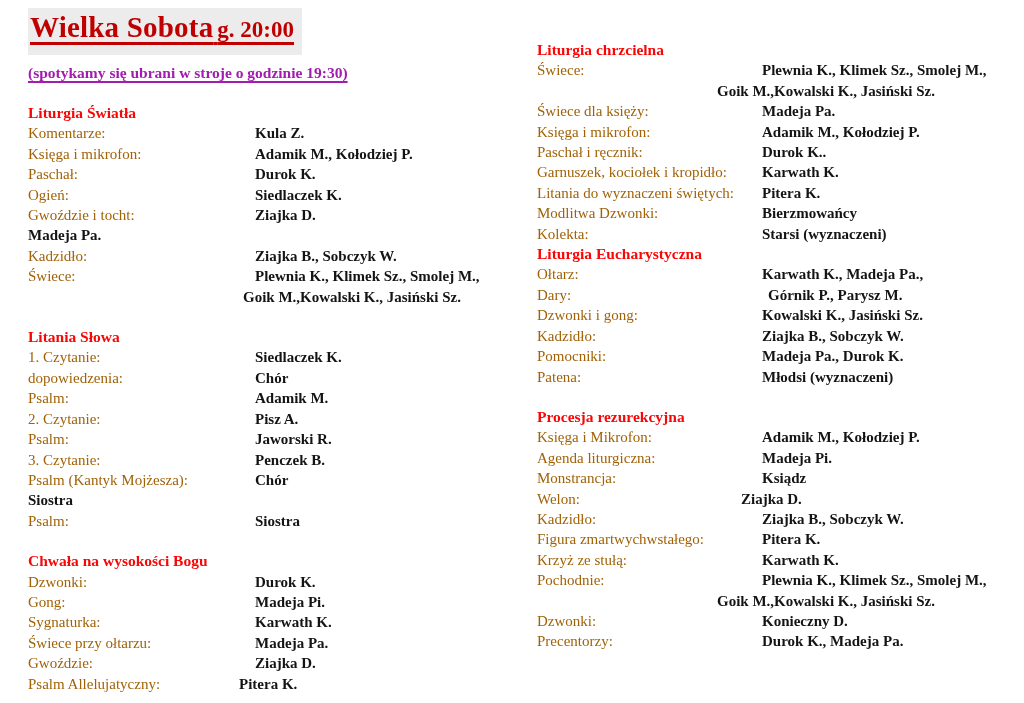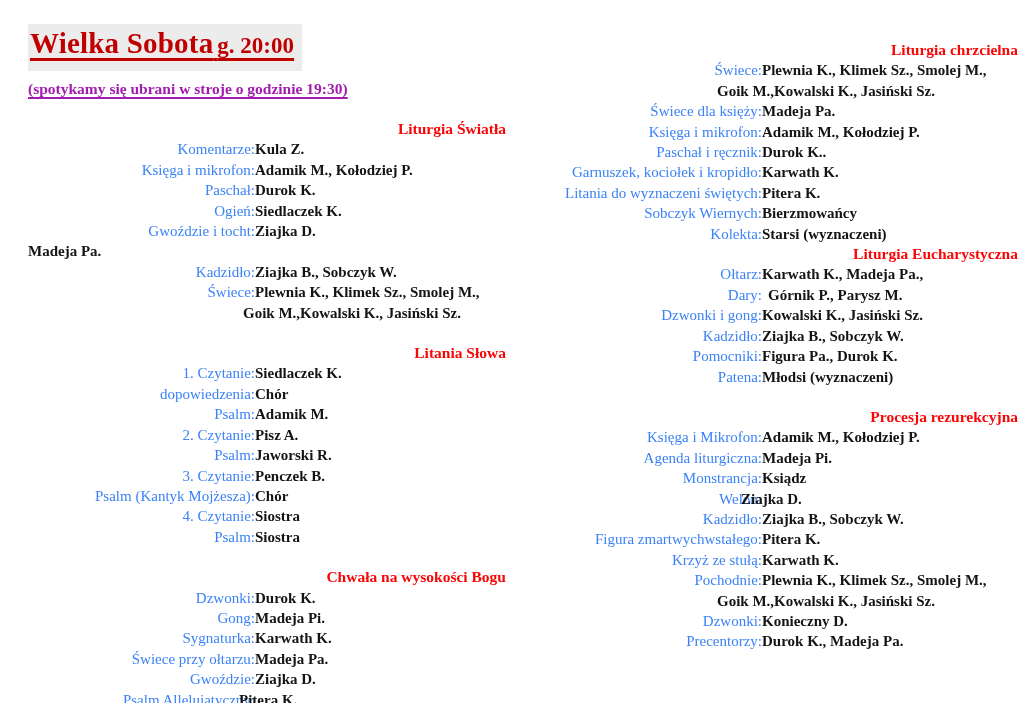--- a/index.html
+++ b/index.html
@@ -8,21 +8,21 @@
     font-family: "Liberation Serif", "DejaVu Serif", serif;
   }
   .page {
     position: relative;
     width: 1024px; height: 703px;
     overflow: hidden;
     display: flex;
     background: #ffffff;
   }
   .col { box-sizing: border-box; }
-  .col-left  { width: 512px; padding: 24px 6px 0 28px; }
+  .col-left  { width: 512px; padding: 8px 6px 0 28px; }
   .col-right { flex: 1;      padding: 40px 6px 0 25px; }
 
   
   .title-box {
     display: inline-block;
     background: #ececec;
     color: #c00000;
     font-weight: 700;
     padding: 2px 8px 6px 2px;
     text-decoration: underline;
@@ -40,38 +40,38 @@
     color: #a21caf;
     text-decoration: underline;
     text-decoration-thickness: 2px;
     text-underline-offset: 3px;
     line-height: 20px;
     white-space: nowrap;
   }
   .doc-header { margin-bottom: 20px; }
 
   
-  .section { margin-top: 20px; text-align: right; }
+  .section { margin-top: 20px; }
   .sections .section:first-child { margin-top: 0; }
   .section.tight { margin-top: 0; }
   .heading {
     font-size: 15.5px;
     font-weight: 700;
     color: #f90606;
     line-height: 20.4px;
     white-space: nowrap;
   }
   .row {
     display: flex;
     line-height: 20.4px;
     font-size: 15px;
   }
   .label {
     flex: 0 0 227px;
-    color: #3b82f6;
+    color: #a16207;
     white-space: nowrap;
   }
   .col-right .label { flex-basis: 225px; }
   .value {
     font-weight: 700;
     color: #141414;
     white-space: nowrap;
   }
   
   .col-left  .value.cont  { margin-left: -12px; }
@@ -155,21 +155,20 @@
           </div>
           <div class="row">
             <span class="label">3. Czytanie:</span>
             <span class="value">Penczek B.</span>
           </div>
           <div class="row">
             <span class="label">Psalm (Kantyk Mojżesza):</span>
             <span class="value">Chór</span>
           </div>
           <div class="row">
-            <span class="label">4. Czytanie:</span>
             <span class="value">Siostra</span>
           </div>
           <div class="row">
             <span class="label">Psalm:</span>
             <span class="value">Siostra</span>
           </div>
         </div>
         <div class="section">
           <div class="heading">Chwała na wysokości Bogu</div>
           <div class="row">
@@ -225,21 +224,21 @@
           </div>
           <div class="row">
             <span class="label">Garnuszek, kociołek i kropidło:</span>
             <span class="value">Karwath K.</span>
           </div>
           <div class="row">
             <span class="label">Litania do wyznaczeni świętych:</span>
             <span class="value">Pitera K.</span>
           </div>
           <div class="row">
-            <span class="label">Sobczyk Wiernych:</span>
+            <span class="label">Modlitwa Dzwonki:</span>
             <span class="value">Bierzmowańcy</span>
           </div>
           <div class="row">
             <span class="label">Kolekta:</span>
             <span class="value">Starsi (wyznaczeni)</span>
           </div>
         </div>
         <div class="section tight">
           <div class="heading">Liturgia Eucharystyczna</div>
           <div class="row">
@@ -256,21 +255,21 @@
           <div class="row">
             <span class="label">Dzwonki i gong:</span>
             <span class="value">Kowalski K., Jasiński Sz.</span>
           </div>
           <div class="row">
             <span class="label">Kadzidło:</span>
             <span class="value">Ziajka B., Sobczyk W.</span>
           </div>
           <div class="row">
             <span class="label">Pomocniki:</span>
-            <span class="value">Figura Pa., Durok K.</span>
+            <span class="value">Madeja Pa., Durok K.</span>
           </div>
           <div class="row">
             <span class="label">Patena:</span>
             <span class="value">Młodsi (wyznaczeni)</span>
           </div>
         </div>
         <div class="section">
           <div class="heading">Procesja rezurekcyjna</div>
           <div class="row">
             <span class="label">Księga i Mikrofon:</span>

